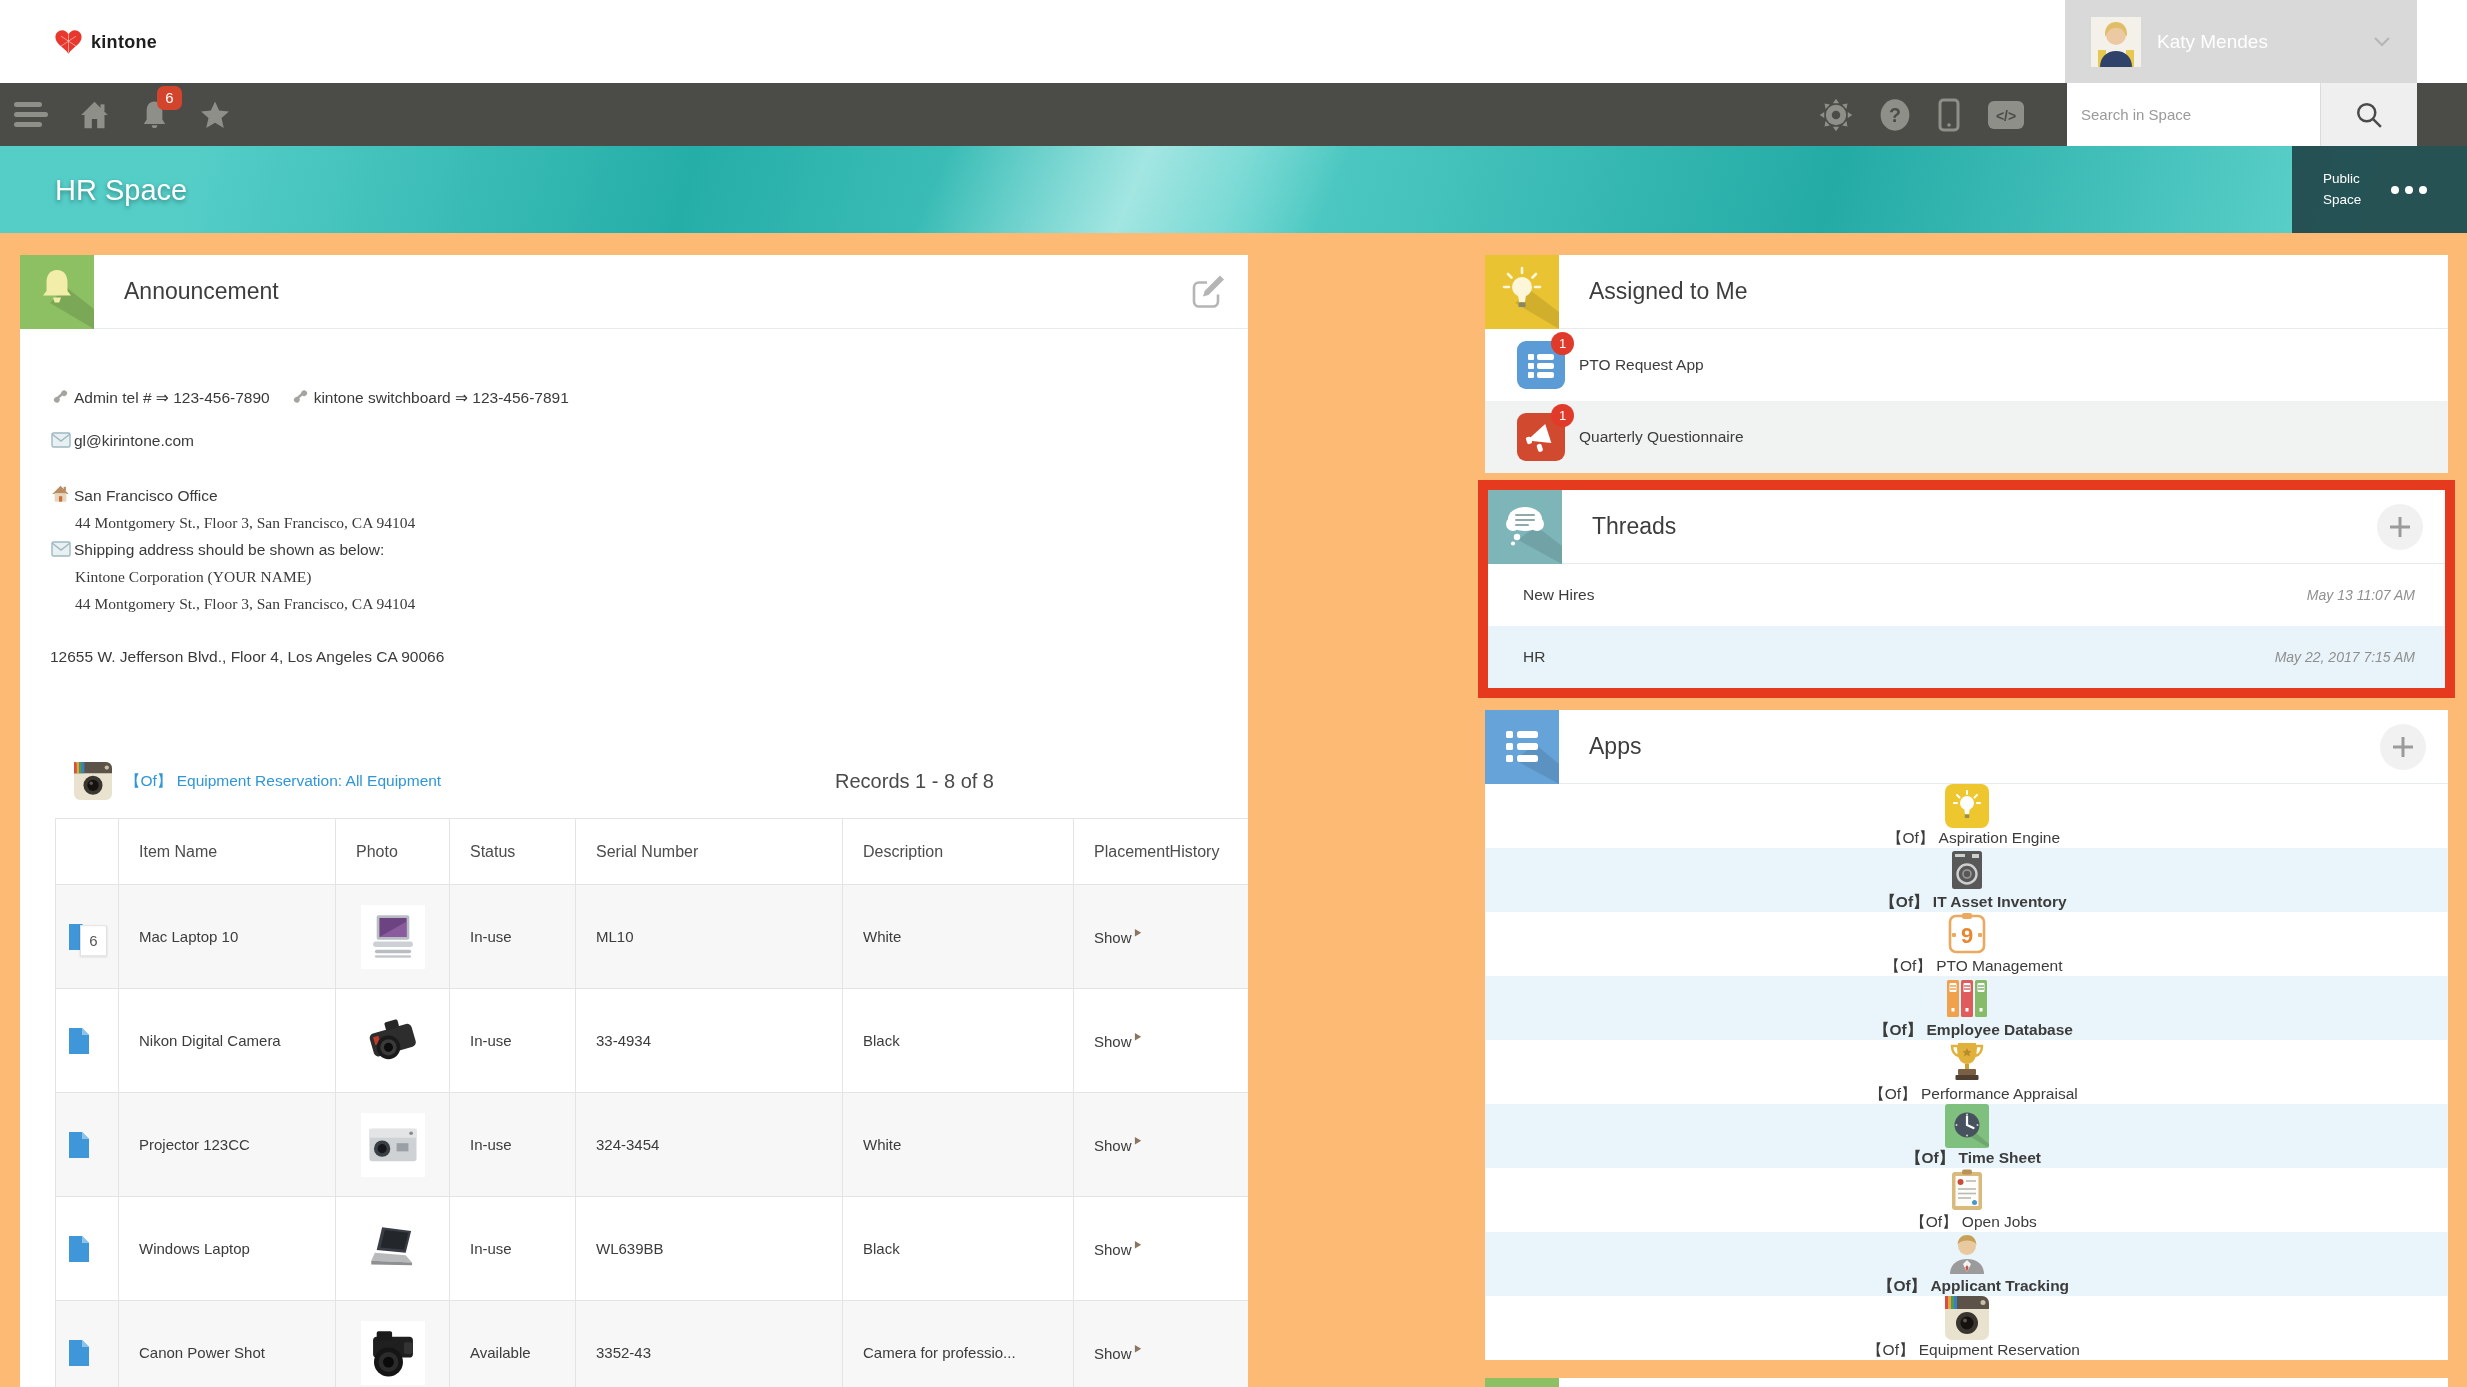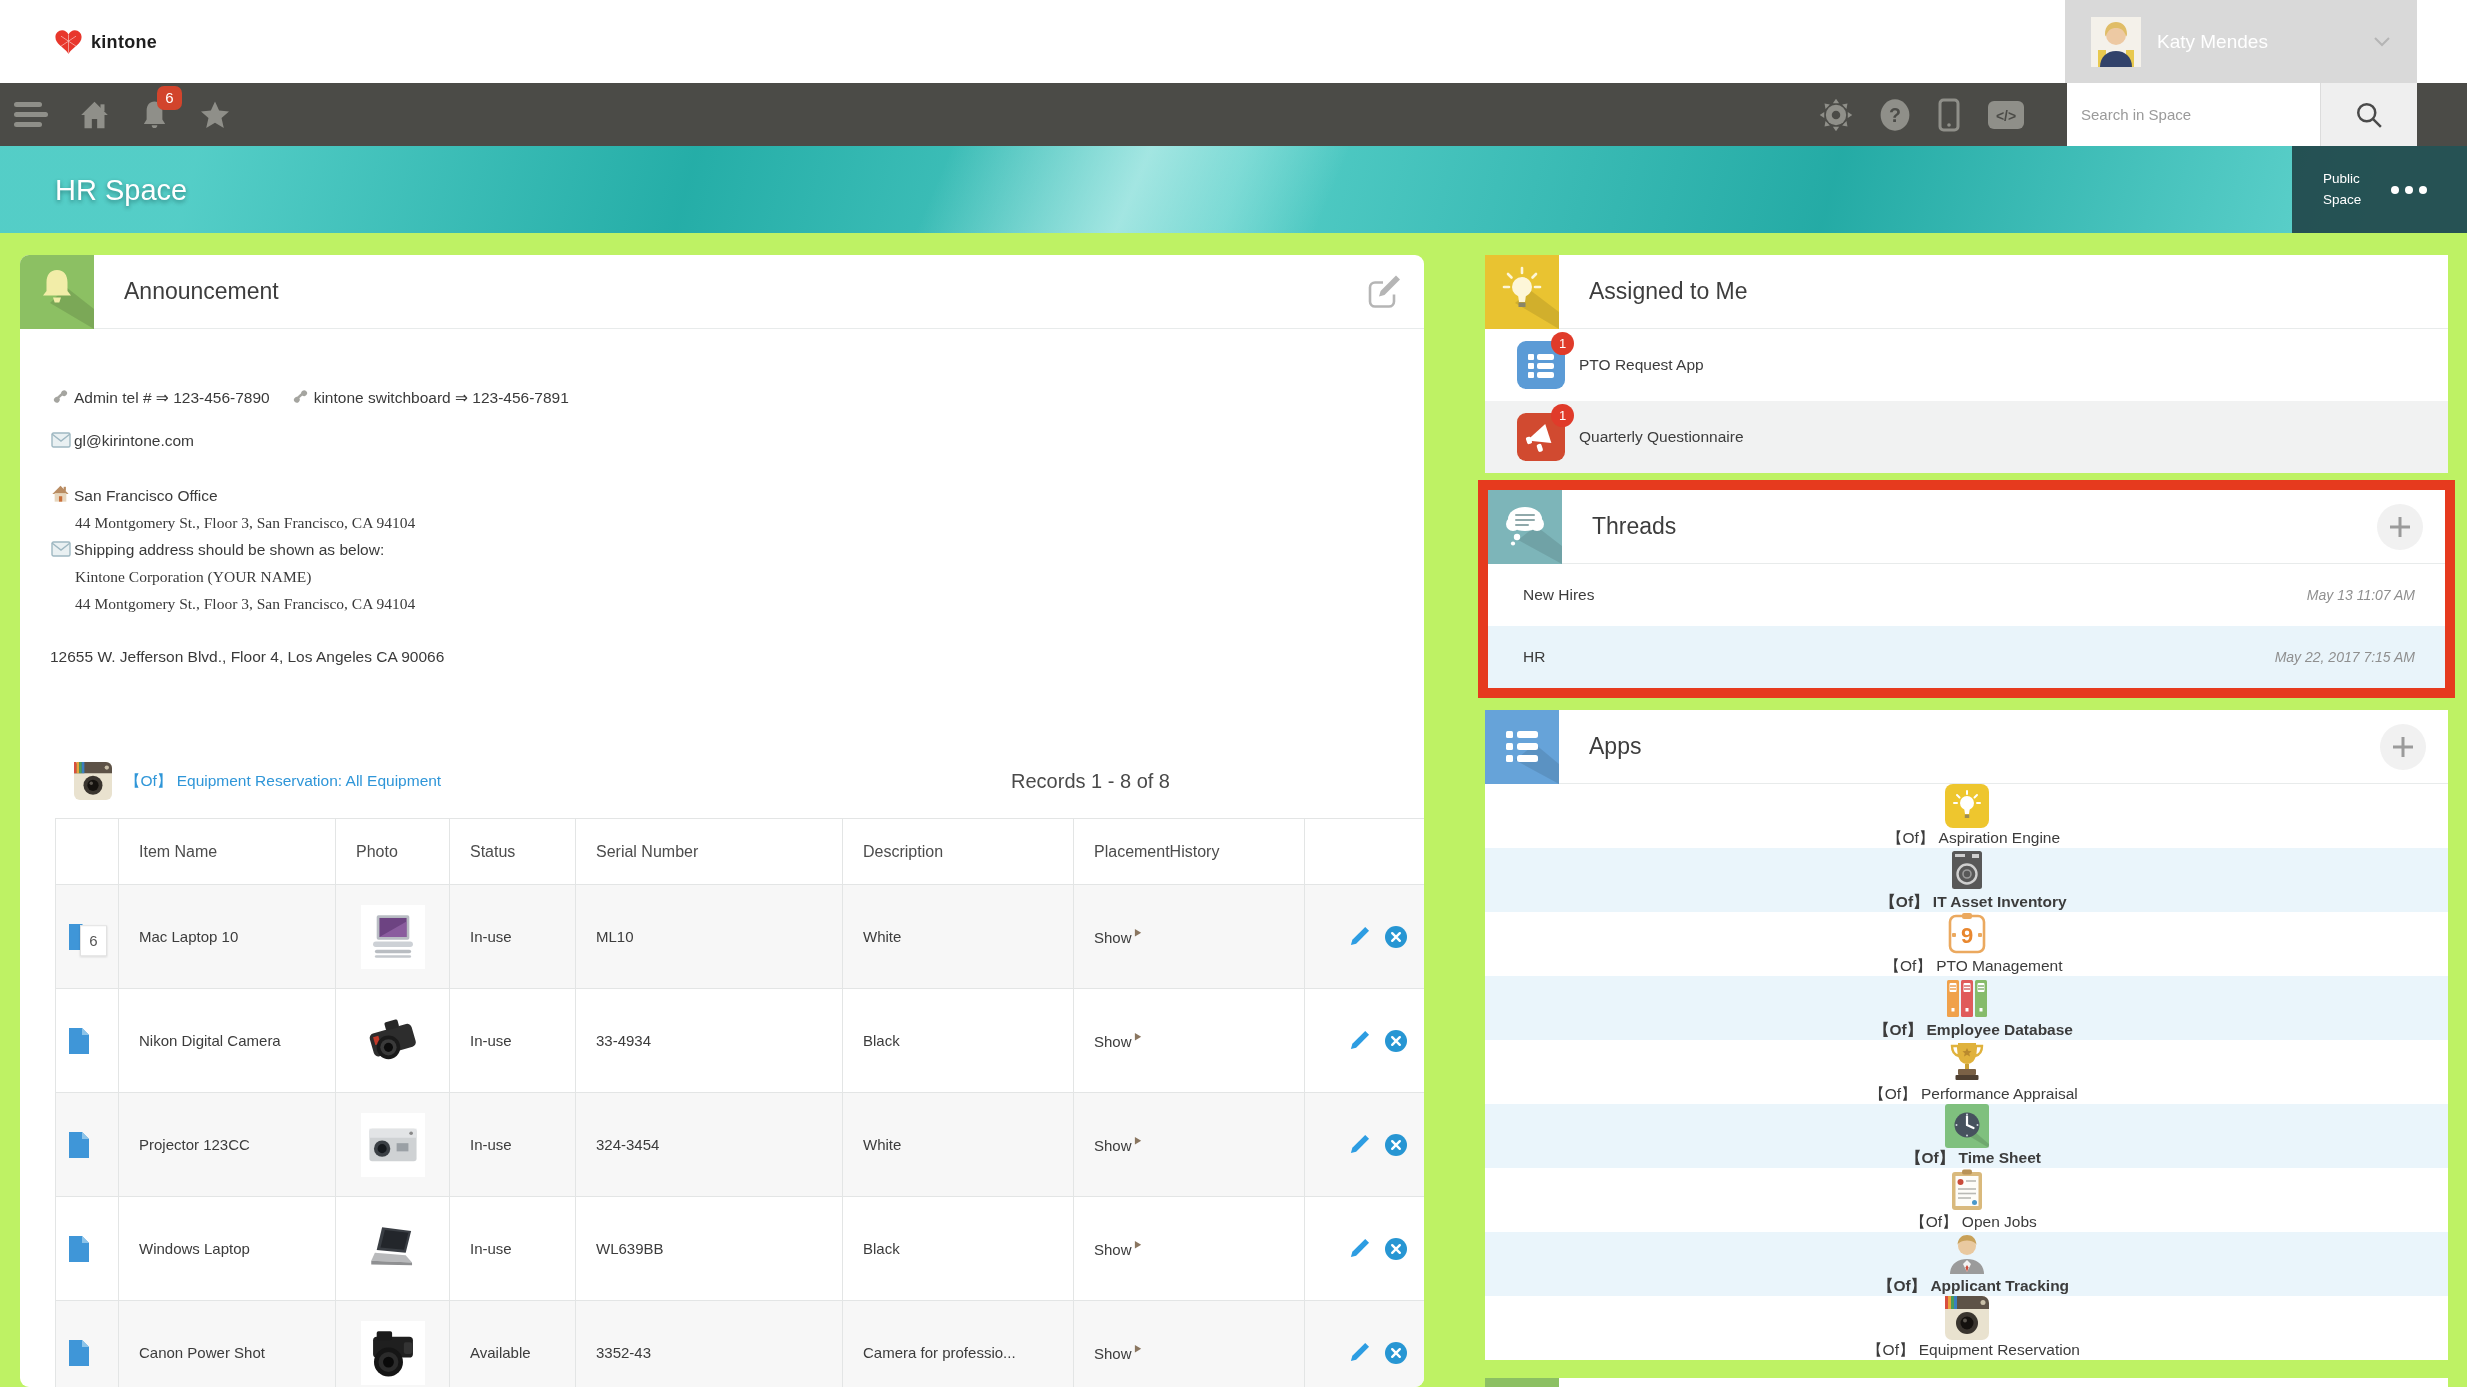--- a/index.html
+++ b/index.html
@@ -1,17 +1,17 @@
 <!DOCTYPE html>
 <html><head>
 <meta charset="utf-8">
 <style>
   * { margin:0; padding:0; box-sizing:border-box; }
   body { background:#9a9a9a; font-family:"Liberation Sans","DejaVu Sans",sans-serif; }
-  .page { position:relative; width:2467px; height:1387px; background:#bef264; overflow:hidden; }
+  .page { position:relative; width:2467px; height:1387px; background:#fdba74; overflow:hidden; }
 
   
   .topbar { position:absolute; top:0; left:0; right:0; height:83px; background:#fff; z-index:5; }
   .logo { position:absolute; left:55px; top:50%; transform:translateY(-50%); display:flex; align-items:center; gap:9px; }
   .brand-text { font-size:18px; font-weight:600; color:#1e1e1e; letter-spacing:.3px; }
   .user-menu { position:absolute; right:50px; top:0; width:352px; height:83px; background:#d9d9d9; display:flex; align-items:center; cursor:pointer; }
   .avatar { width:50px; height:50px; margin-left:26px; flex:none; }
   .user-name { color:#ffffff; font-size:19px; margin-left:16px; }
   .user-chevron { margin-left:auto; margin-right:26px; display:flex; }
 
@@ -43,21 +43,21 @@
 
   
   .panel { position:absolute; background:#fff; }
   .panel-header { position:relative; height:74px; display:flex; align-items:center; border-bottom:1px solid #e8ebeb; }
   .big-icon { width:74px; height:74px; flex:none; }
   .panel-title { margin-left:30px; font-size:23px; color:#3d3d3d; }
   .header-action { position:absolute; right:22px; top:50%; transform:translateY(-50%); cursor:pointer; display:flex; }
   .plus-btn { width:46px; height:46px; border-radius:50%; background:#f1f1f1; border:none; display:flex; align-items:center; justify-content:center; cursor:pointer; }
 
   
-  .panel-announcement { left:20px; top:255px; width:1404px; height:1132px; overflow:hidden;border-radius:9px; }
+  .panel-announcement { left:20px; top:255px; width:1228px; height:1132px; overflow:hidden; }
   .ann-body { position:absolute; top:75px; left:30px; right:30px; padding-top:54px; font-size:15.5px; color:#3a3a3a; }
   .ann-line { line-height:27px; white-space:nowrap; }
   .ann-line .ic { display:inline-flex; width:21px; height:17px; vertical-align:-2px; margin-right:3px; justify-content:center; }
   .ind { padding-left:25px;font-family:Liberation Serif, serif; }
   .mt1 { margin-top:16px; } .mt2 { margin-top:28px; } .mt3 { margin-top:26px; }
   .seg2 { margin-left:20px; }
 
   .equip-row { position:absolute; top:505px; left:54px; right:36px; height:42px; display:flex; align-items:center; }
   .equip-app-ico { width:38px; height:38px; flex:none; }
   .equip-link { margin-left:13px; font-size:15.5px; color:#2f96d8; text-decoration:none; cursor:pointer; }

